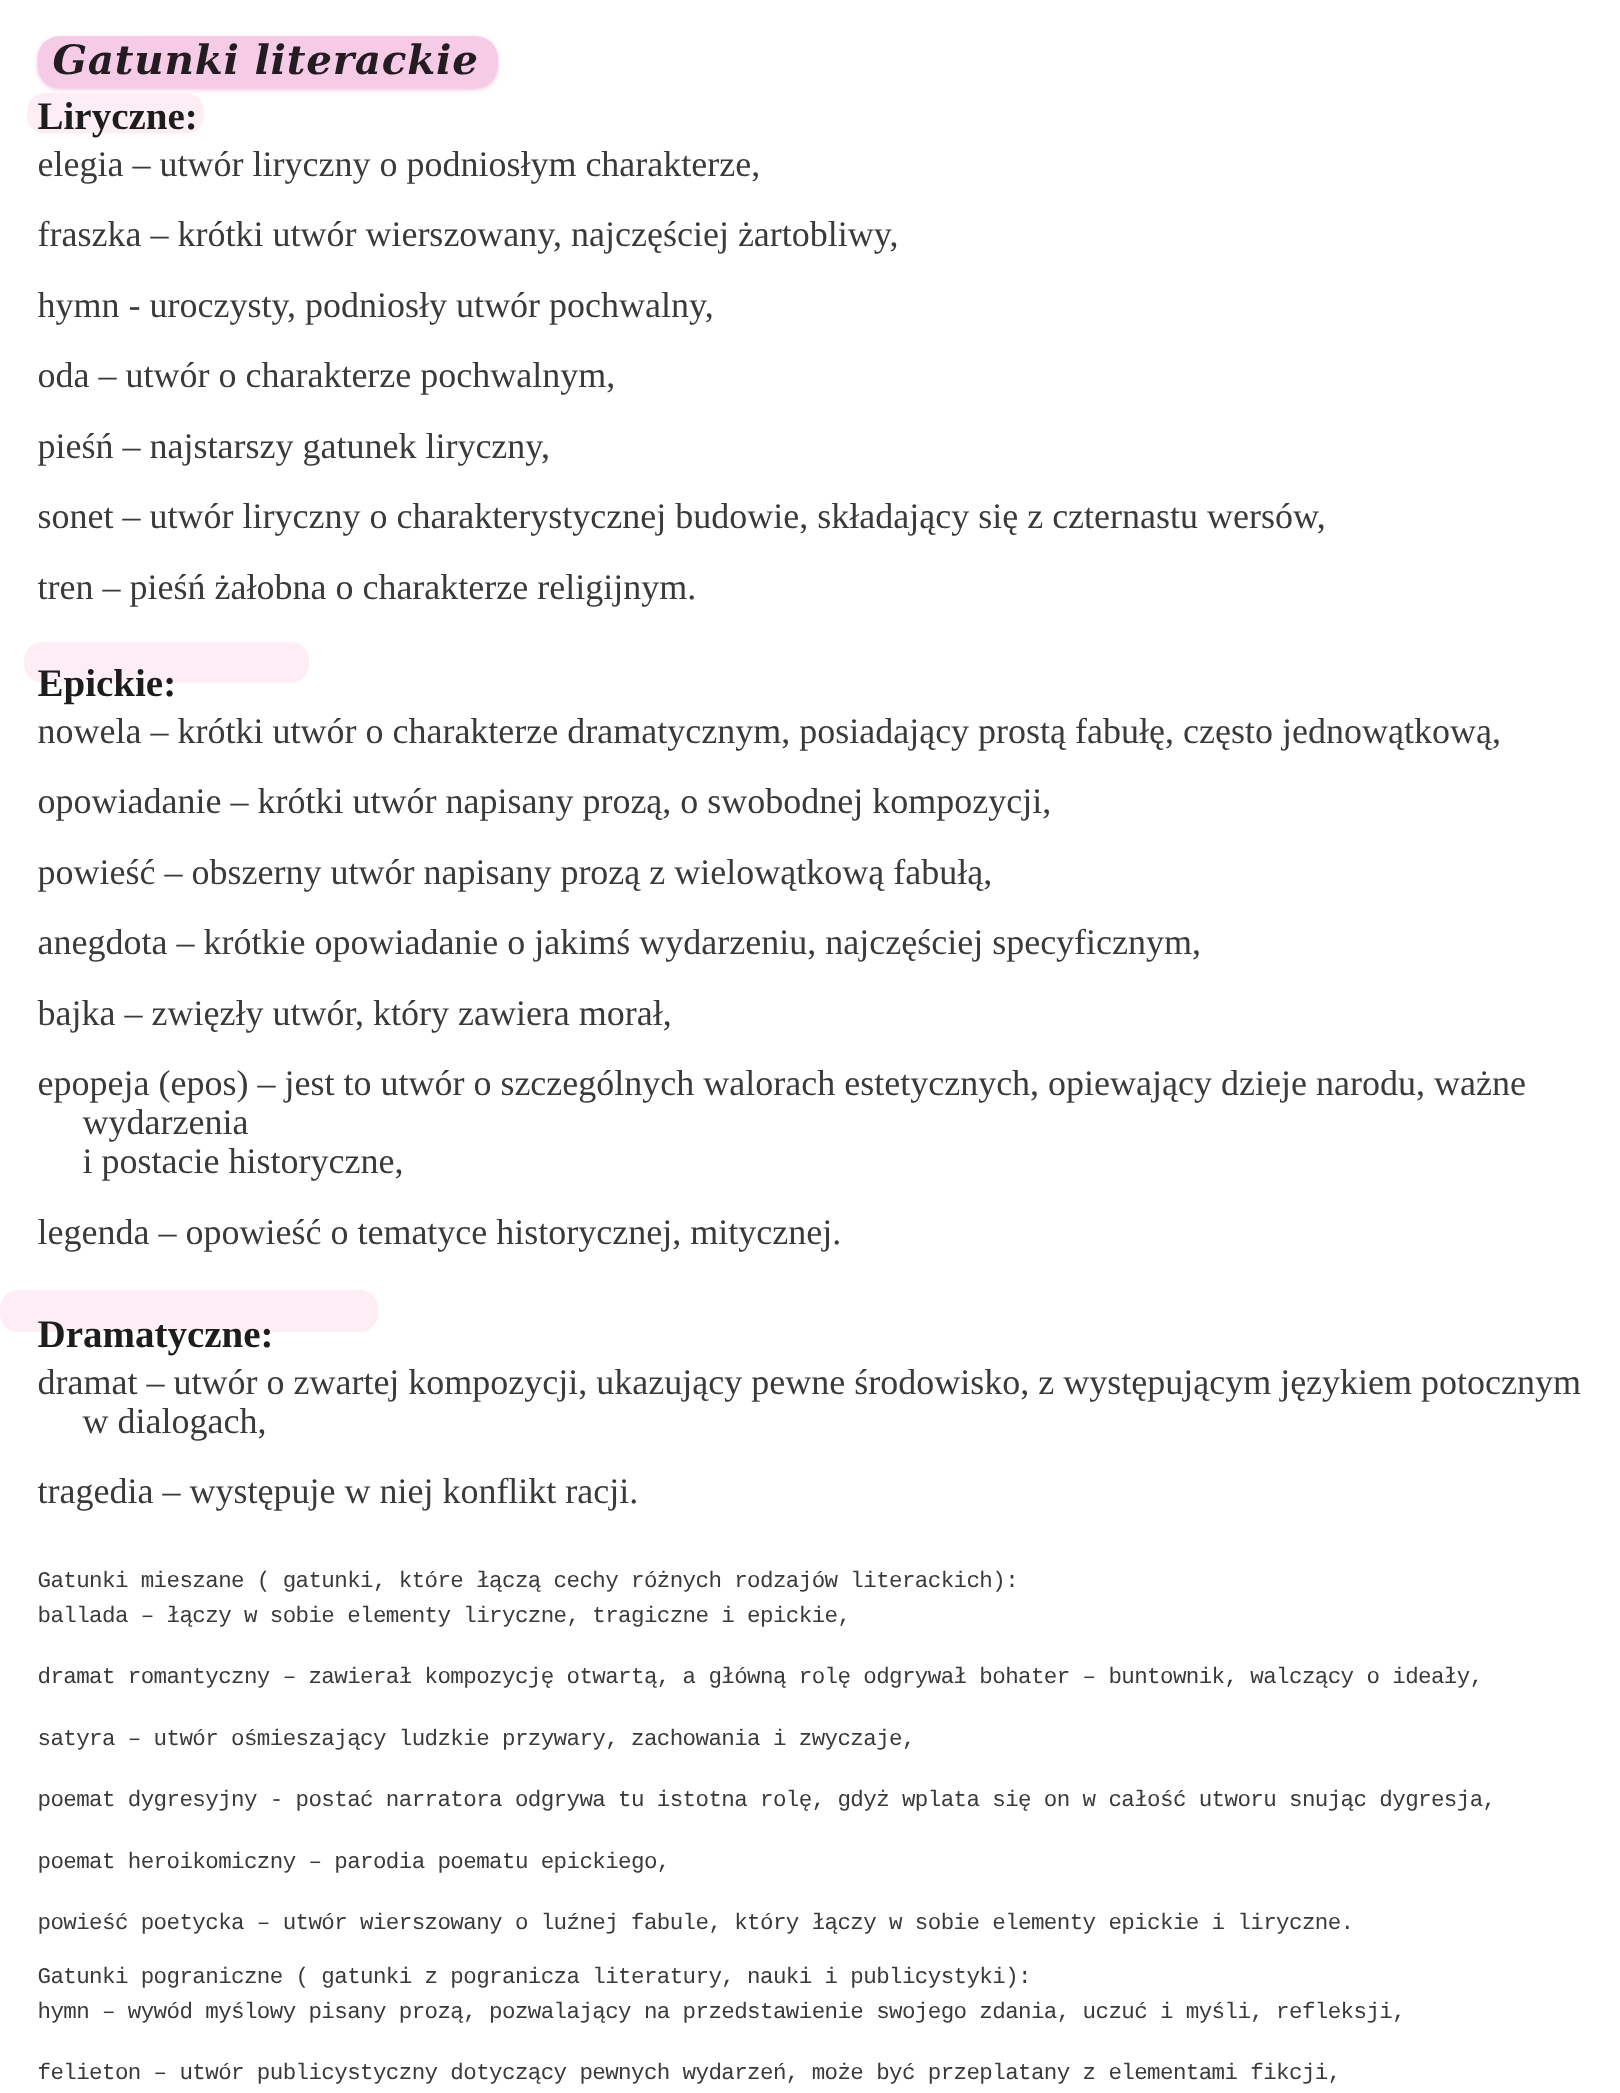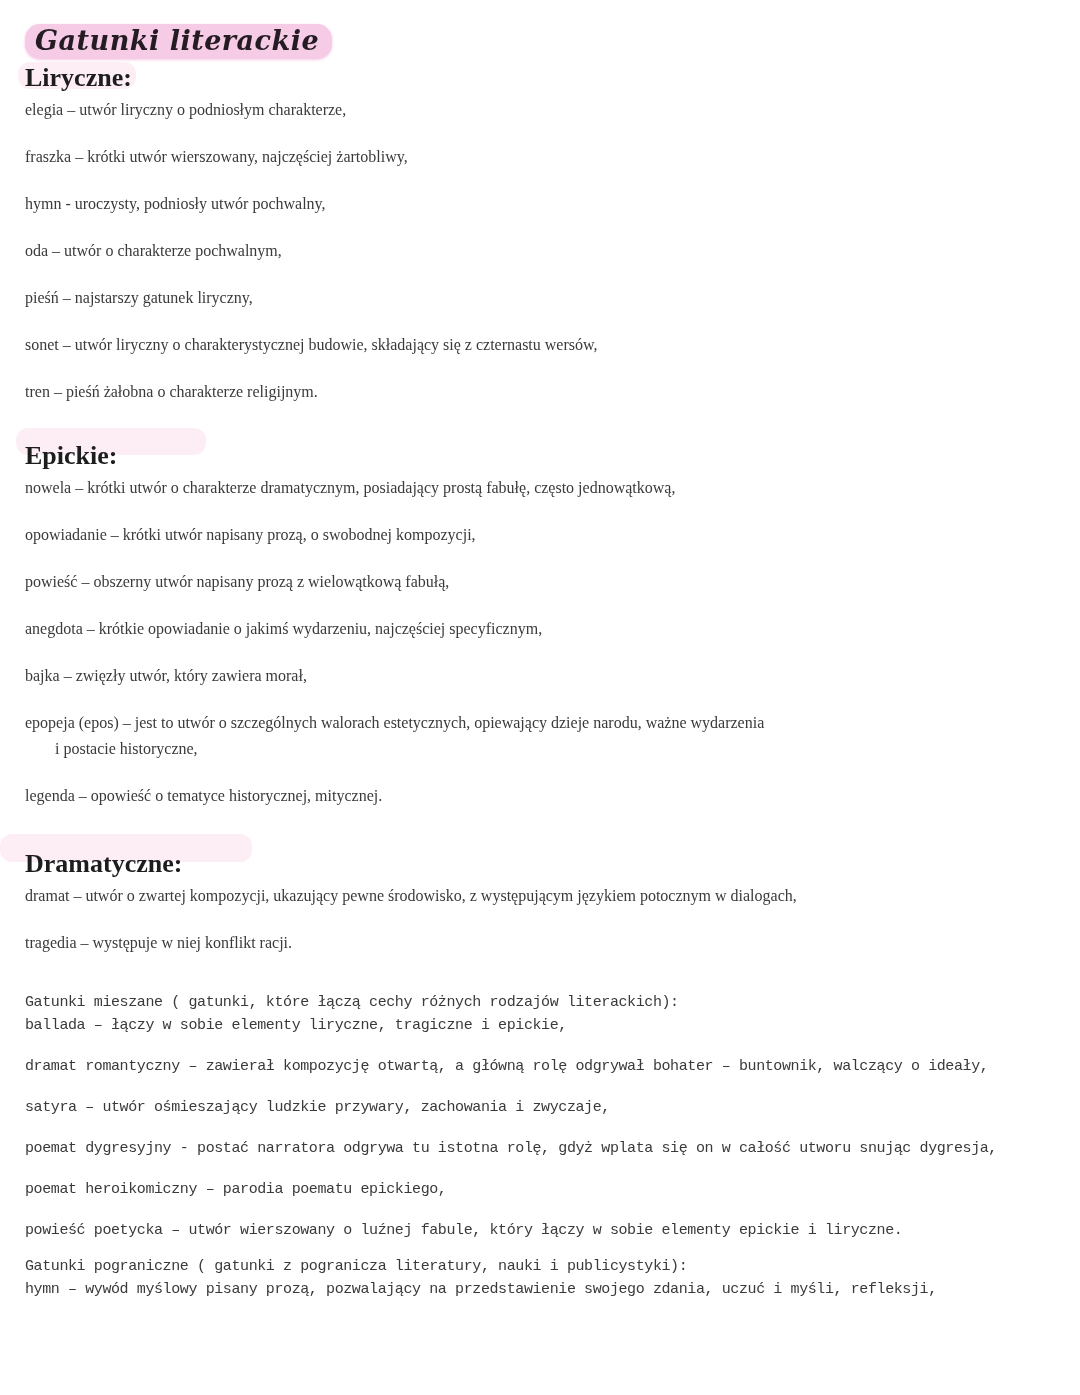--- a/index.html
+++ b/index.html
@@ -58,21 +58,21 @@
   .band-epickie{left:-9px;top:-15px;width:190px;height:27px;}
   .band-dramatyczne{left:-25px;top:-17px;width:252px;height:28px;}
   .sec-liryczne{margin-top:4px;}
   .sec-epickie{margin-top:17px;}
   .sec-dramatyczne{margin-top:21px;}
   
   .entries{margin:0;padding:0;}
   .sec-body{margin:0;}
   .entries .entry{
     font-family:"Liberation Serif", serif;
-    font-size:16px;
+    font-size:24px;
     line-height:26px;
     color:var(--body_text);
     margin:0 0 21px 0;
     padding-left:30px;
     text-indent:-30px;
     white-space:pre-wrap;
   }
   .first-gap{margin-top:6px;}
   
   .appendix{margin-top:36px;}
@@ -161,17 +161,18 @@
           <p class="app-entry">poemat dygresyjny - postać narratora odgrywa tu istotna rolę, gdyż wplata się on w całość utworu snując dygresja,</p>
           <p class="app-entry">poemat heroikomiczny – parodia poematu epickiego,</p>
           <p class="app-entry">powieść poetycka – utwór wierszowany o luźnej fabule, który łączy w sobie elementy epickie i liryczne.</p>
         </div>
     </div>
 
     <div class="app-group">
       <p class="app-heading">Gatunki pograniczne ( gatunki z pogranicza literatury, nauki i publicystyki):</p>
       <div class="app-entries">
           <p class="app-entry">hymn – wywód myślowy pisany prozą, pozwalający na przedstawienie swojego zdania, uczuć i myśli, refleksji,</p>
+          <p class="app-entry">felieton – utwór publicystyczny dotyczący pewnych wydarzeń, może być przeplatany z elementami fikcji,</p>
         </div>
     </div>
 
   </div>
 </div>
 
 </body></html>

